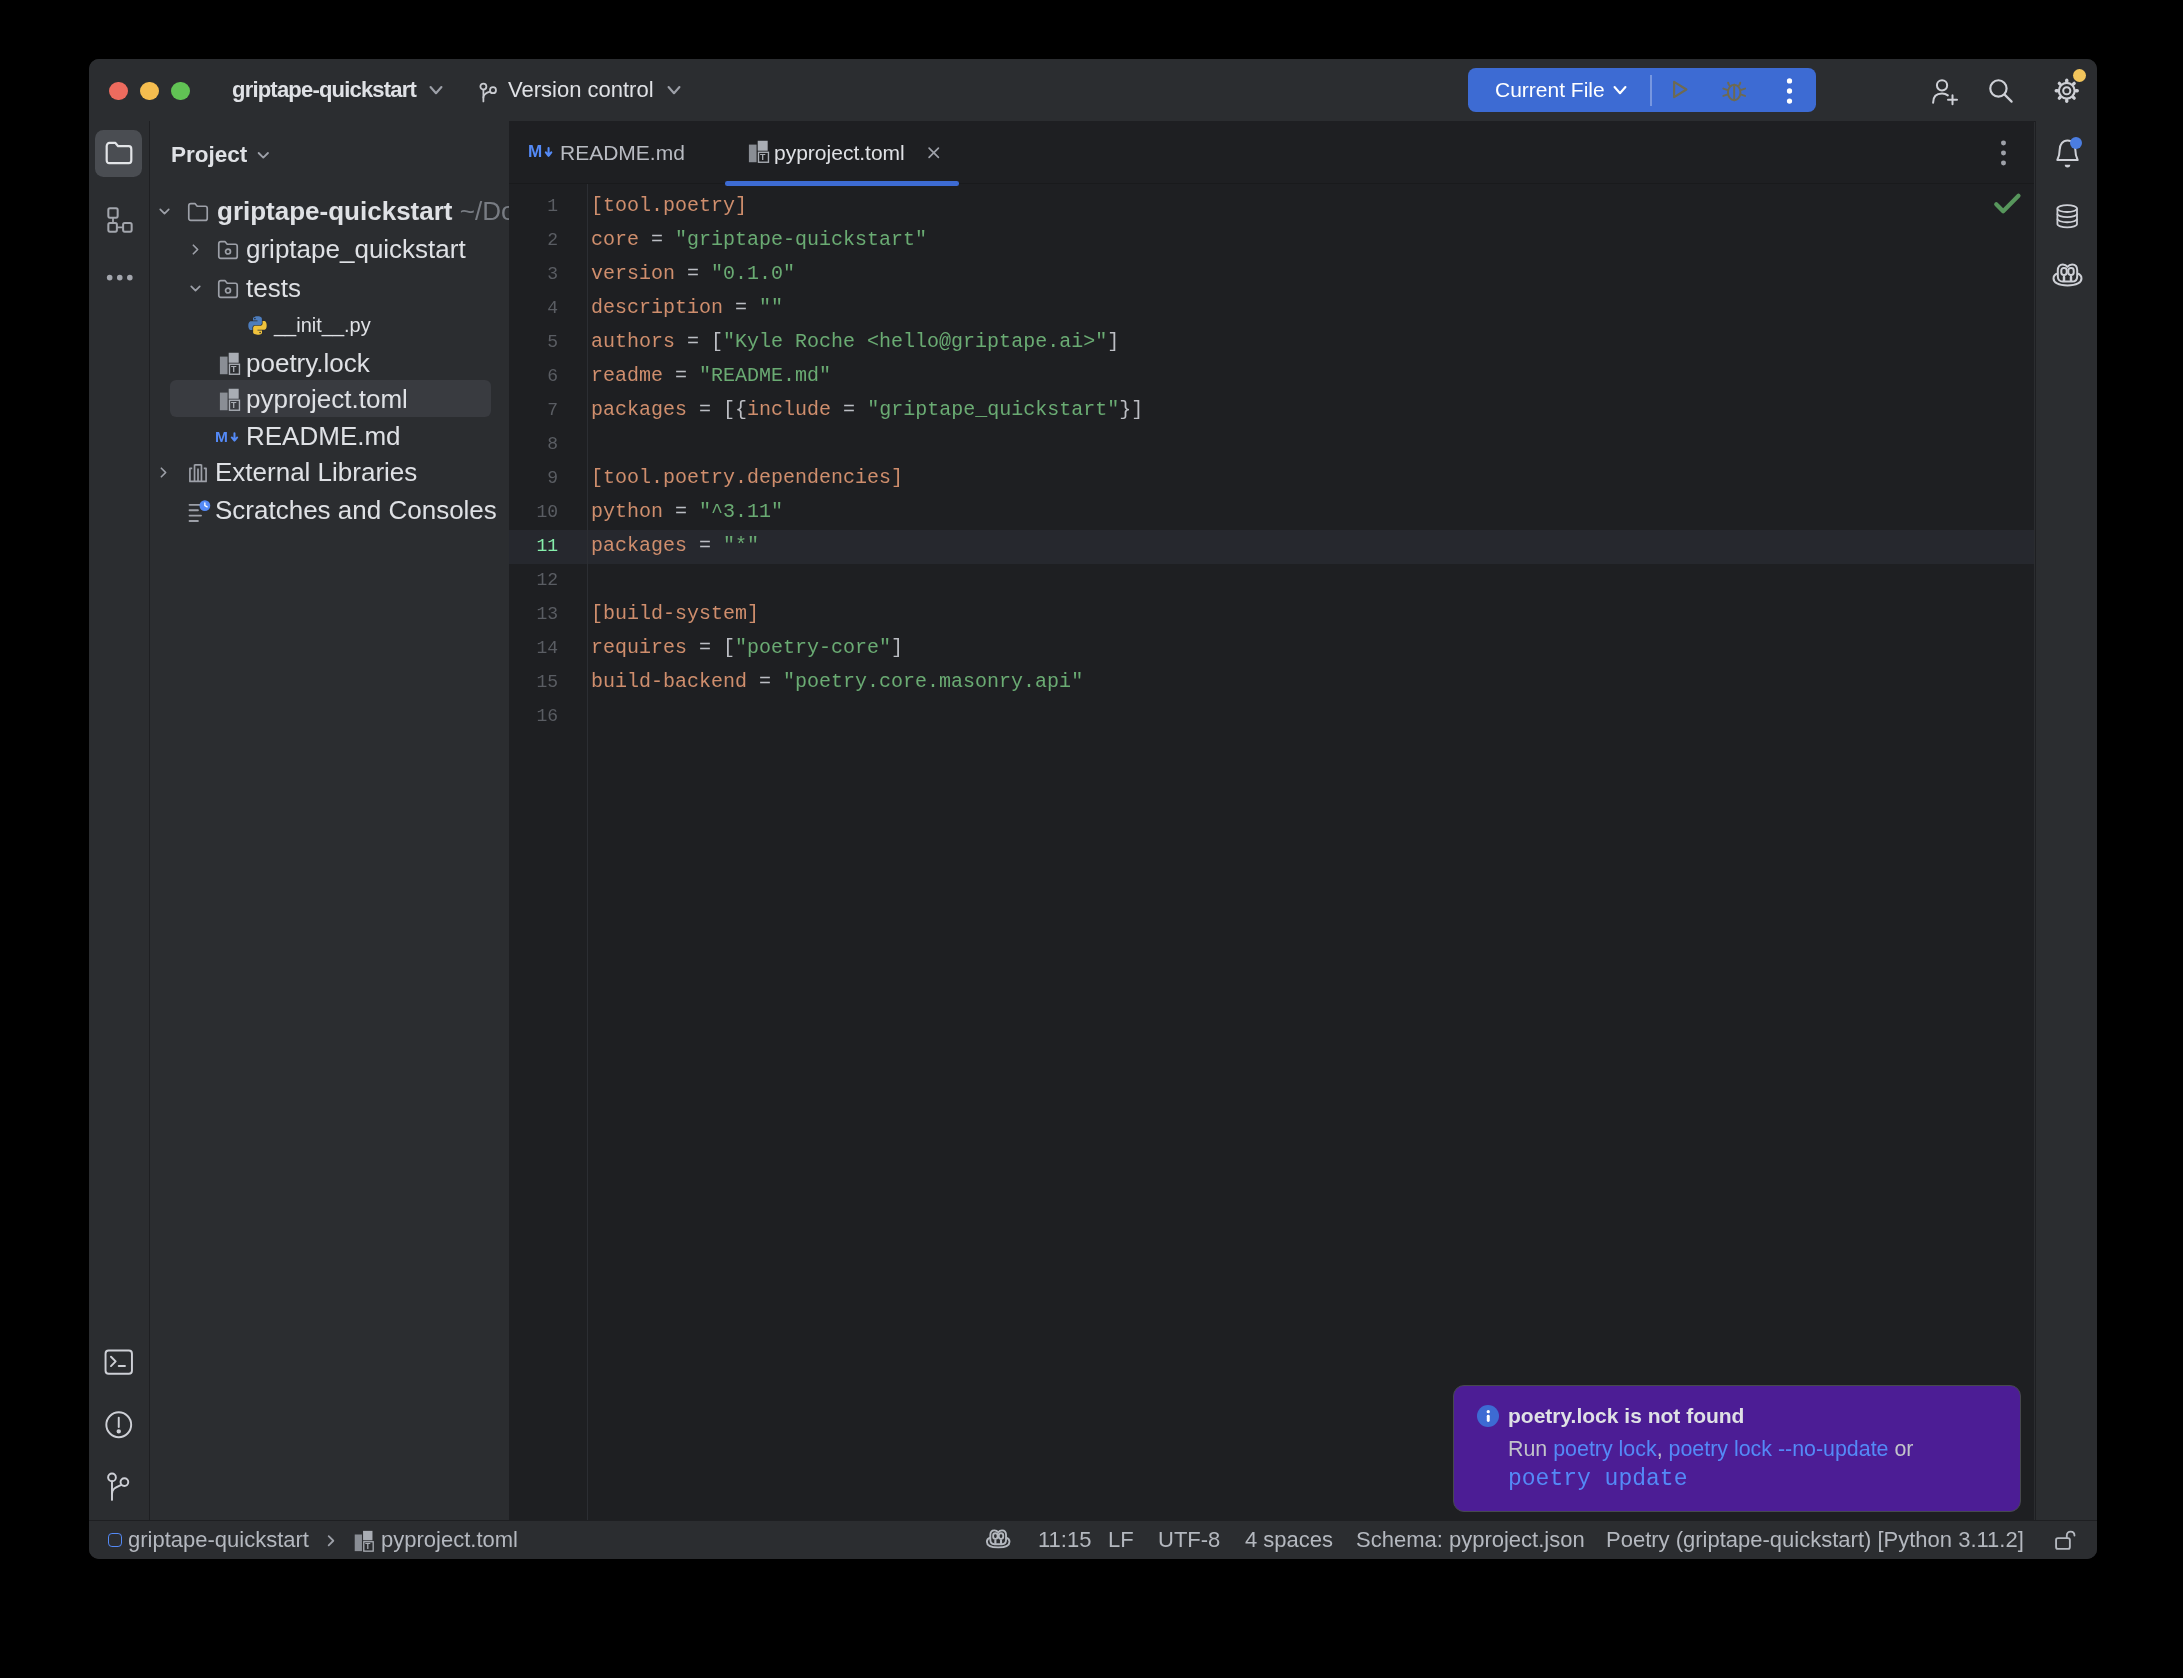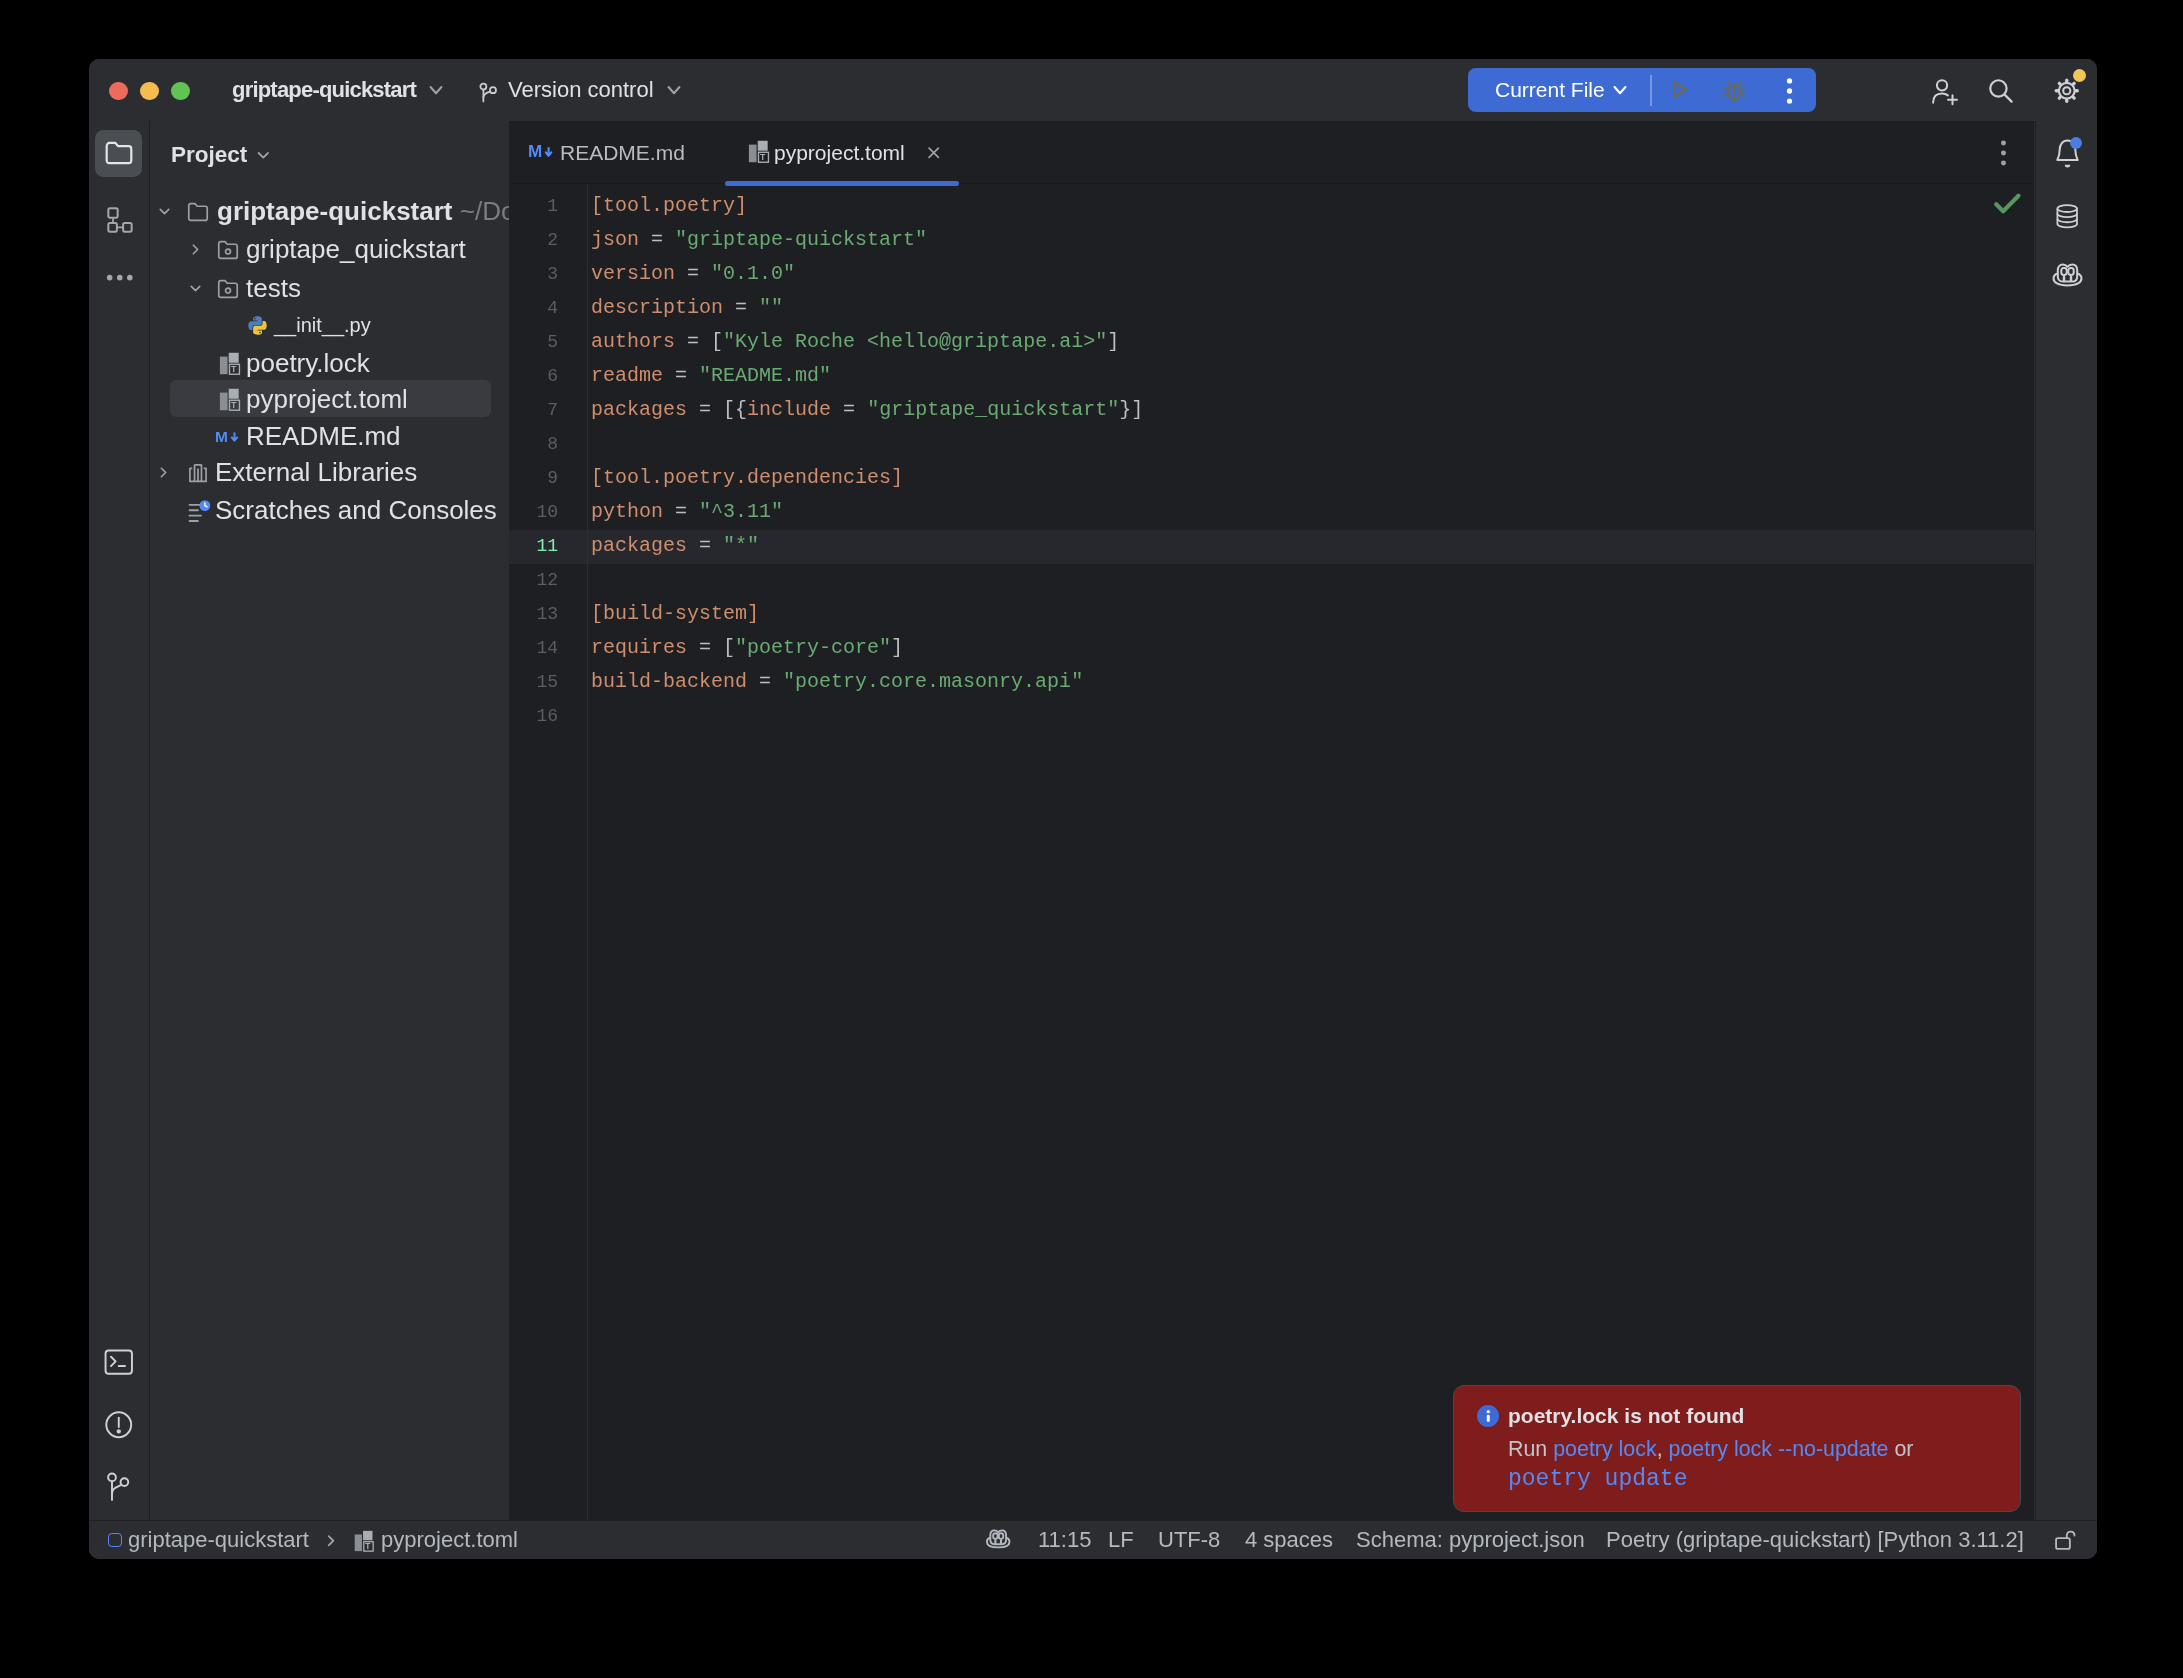--- a/index.html
+++ b/index.html
@@ -22,21 +22,21 @@
   #statusbar { position:absolute; left:0; top:1461px; width:2008px; height:39px; background:#2b2d30; border-top:0.8px solid #1e1f22; }
   
   .trow { position:absolute; left:0; width:360px; height:37px; }
   .trow .lbl { position:absolute; top:0; height:37px; line-height:37px; font-size:26px; color:#dfe1e5; white-space:nowrap; }
   
   #tabbar { position:absolute; left:0; top:0; width:1525px; height:63px; border-bottom:0.8px solid #191a1c; }
   .code { position:absolute; left:82px; top:63px; font-family:"Liberation Mono", monospace; font-size:20px; line-height:34px; color:#bcbec4; white-space:pre; }
   .gut { position:absolute; top:63px; white-space:pre; font-family:"Liberation Mono", monospace; font-size:18px; line-height:34px; color:#5a5d63; text-align:right; width:49px; left:0; }
   .o { color:#cf8e6d; } .g { color:#6aab73; } .w { color:#bcbec4; }
   
-  #notif { position:absolute; left:1364px; top:1326px; width:568px; height:127px; background:#7f1d1d; border:0.8px solid #47494e; border-radius:11px; }
+  #notif { position:absolute; left:1364px; top:1326px; width:568px; height:127px; background:#4c1d95; border:0.8px solid #47494e; border-radius:11px; }
   
   .sbtext { position:absolute; top:0; height:38px; line-height:38px; font-size:22px; color:#b4b8bf; white-space:nowrap; }
 </style>
 </head>
 <body>
 <div id="win">
   <div id="titlebar">
     <div class="light" style="left:20px;background:#ed6b5e;"></div>
     <div class="light" style="left:51px;background:#f5bd4f;"></div>
     <div class="light" style="left:82px;background:#61c354;"></div>
@@ -280,21 +280,21 @@
 8
 9
 10
 <span style="color:#86efac;">11</span>
 12
 13
 14
 15
 16</div>
     <div class="code" style="top:68px;"><span class="o">[tool.poetry]</span>
-<span class="o">json</span> <span class="w">=</span> <span class="g">"griptape-quickstart"</span>
+<span class="o">core</span> <span class="w">=</span> <span class="g">"griptape-quickstart"</span>
 <span class="o">version</span> <span class="w">=</span> <span class="g">"0.1.0"</span>
 <span class="o">description</span> <span class="w">=</span> <span class="g">""</span>
 <span class="o">authors</span> <span class="w">=</span> <span class="w">[</span><span class="g">"Kyle Roche &lt;hello@griptape.ai&gt;"</span><span class="w">]</span>
 <span class="o">readme</span> <span class="w">=</span> <span class="g">"README.md"</span>
 <span class="o">packages</span> <span class="w">=</span> <span class="w">[{</span><span class="o">include</span> <span class="w">=</span> <span class="g">"griptape_quickstart"</span><span class="w">}]</span>
 
 <span class="o">[tool.poetry.dependencies]</span>
 <span class="o">python</span> <span class="w">=</span> <span class="g">"^3.11"</span>
 <span class="o">packages</span> <span class="w">=</span> <span class="g">"*"</span>
 

